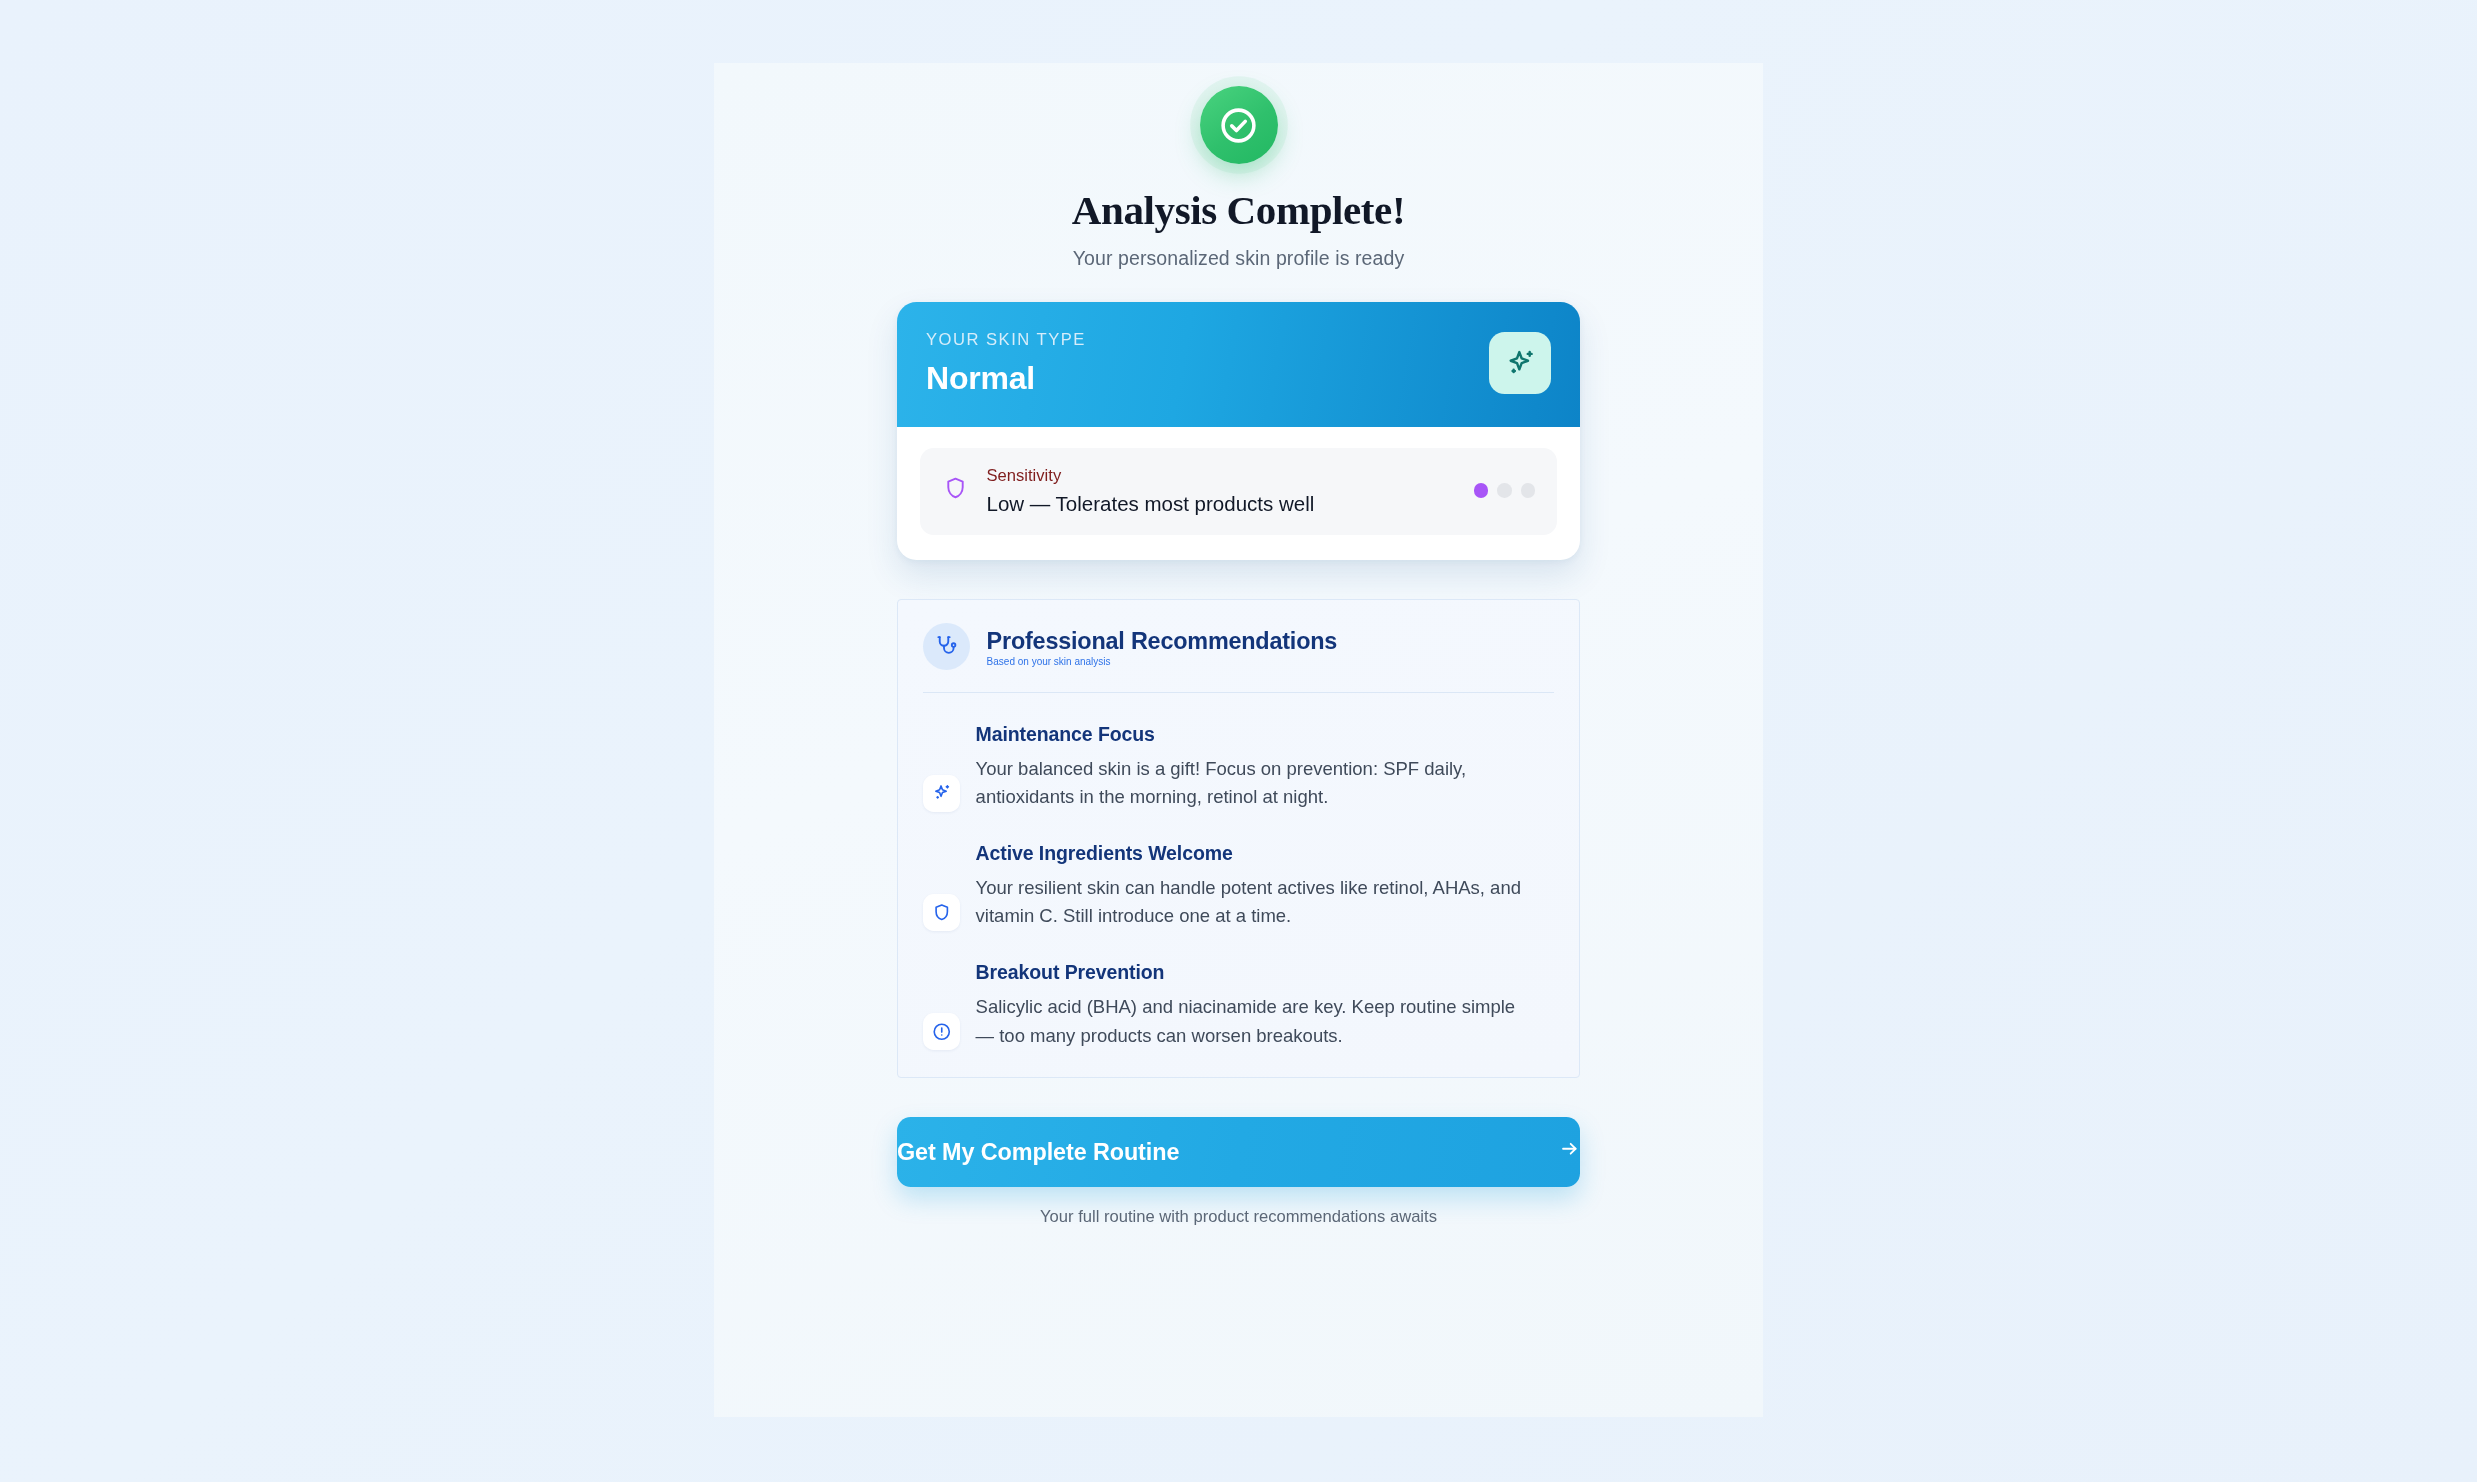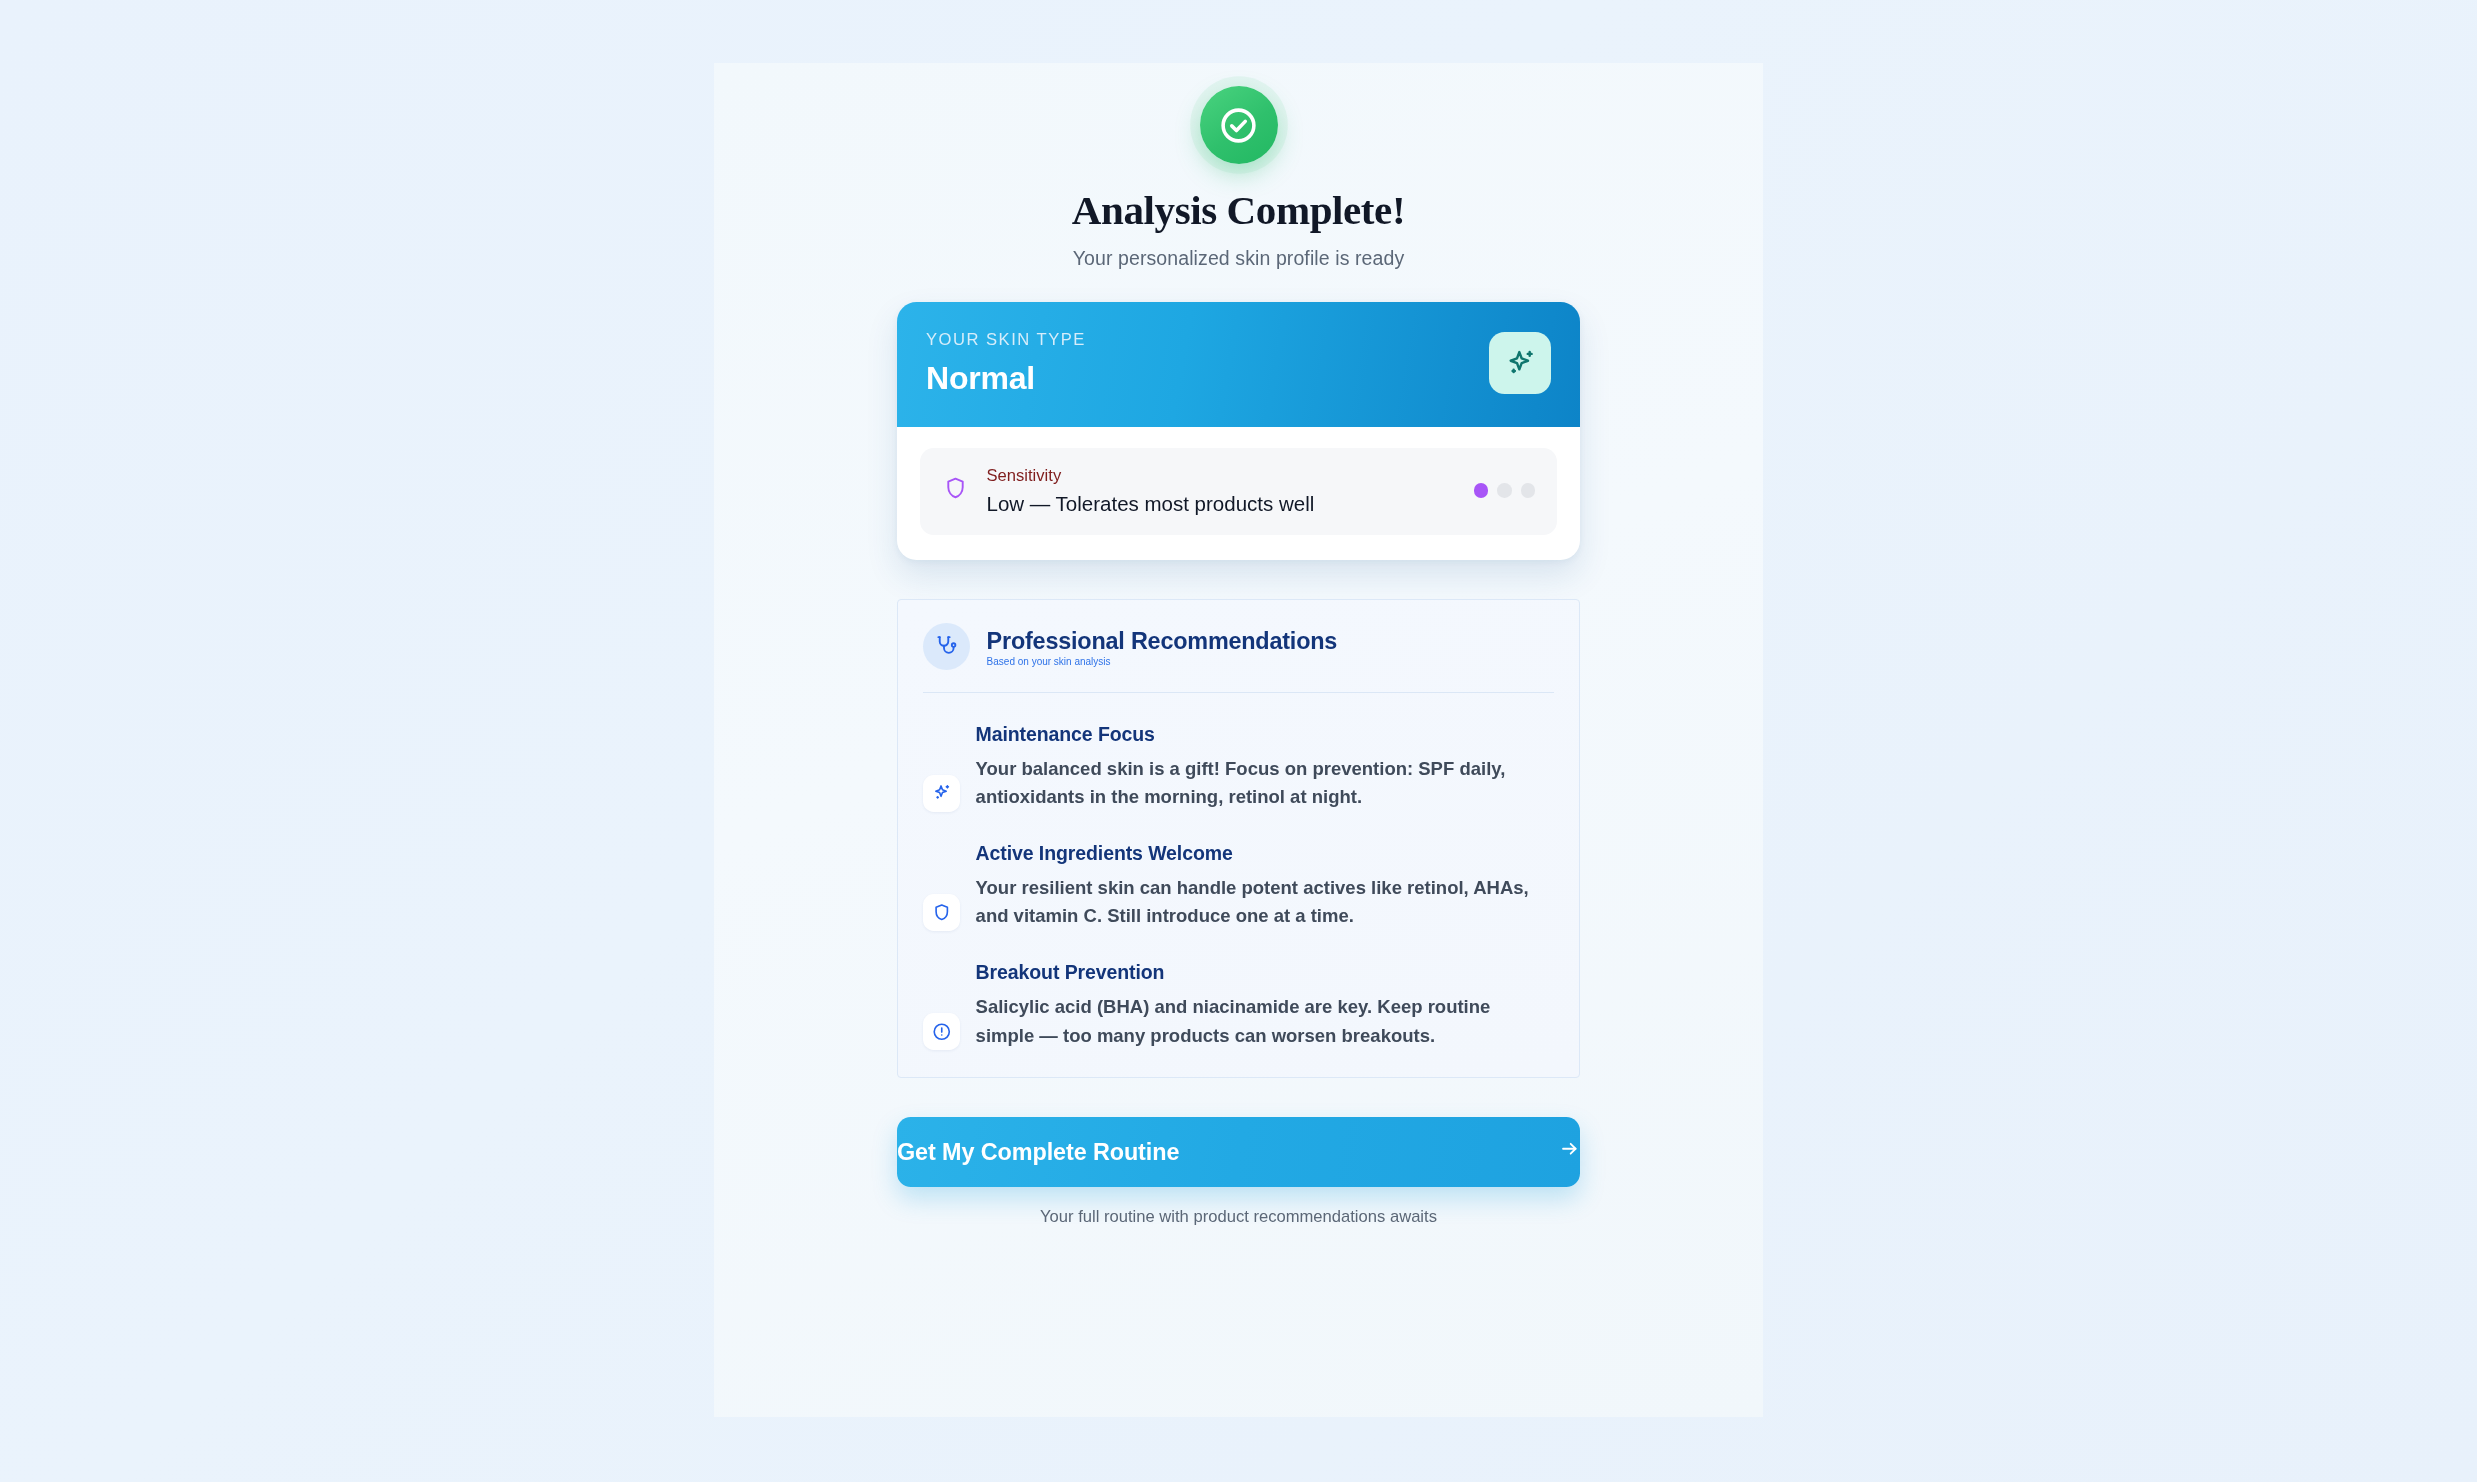--- a/index.html
+++ b/index.html
@@ -219,21 +219,20 @@
     line-height: 1.2;
     letter-spacing: -0.1px;
   }
 
   .rec-item-text {
     margin-top: 8.8px;
     font-size: 18.5px;
     color: #3f4a5a;
     line-height: 1.54;
     max-width: 556px;
-    font-weight: bold;
   }
 
   
   .cta-wrap {
     margin-top: 39px;
     width: 683px;
     display: flex;
     flex-direction: column;
     align-items: center;
   }

